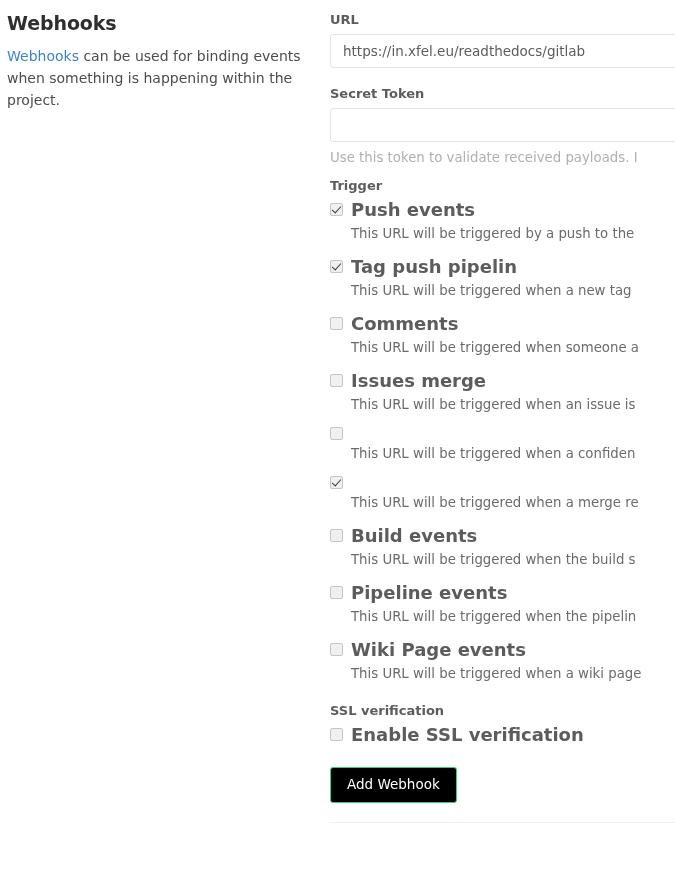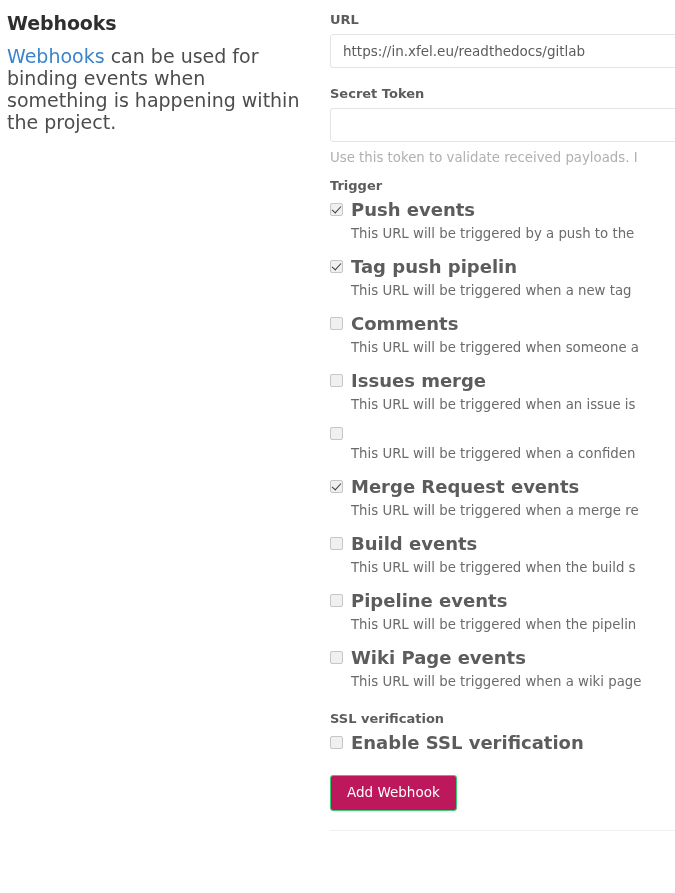--- a/index.html
+++ b/index.html
@@ -33,21 +33,21 @@
     box-sizing: border-box;
   }
   .desc-title {
     font-size: 19px;
     font-weight: bold;
     color: #2e2e2e;
     margin: 0 0 11px 0;
     letter-spacing: -0.1px;
   }
   .desc-text {
-    font-size: 19px;
+    font-size: 14px;
     line-height: 22px;
     color: #4c4c4c;
     margin: 0;
   }
   .desc-link {
     color: #3b84cc;
     text-decoration: none;
   }
 
   
@@ -145,21 +145,21 @@
     line-height: 18px;
     white-space: nowrap;
   }
 
   .trigger-block { margin-bottom: 20px; }
   .ssl-block { margin-bottom: 22px; }
 
   
   .btn-primary {
     display: inline-block;
-    background: #be185d;
+    background: #000000;
     border: 1px solid #3ecc72;
     border-radius: 3px;
     color: #ffffff;
     font-family: "DejaVu Sans", "Liberation Sans", sans-serif;
     font-size: 13.5px;
     padding: 10px 16px;
     cursor: pointer;
     line-height: 1;
   }
 
@@ -229,21 +229,20 @@
           </div>
           <div class="trigger-item">
             <div class="cb-row">
               <span class="cb-box"></span>
             </div>
             <div class="cb-desc">This URL will be triggered when a confiden</div>
           </div>
           <div class="trigger-item">
             <div class="cb-row">
               <span class="cb-box checked"></span>
-              <span class="cb-label">Merge Request events</span>
             </div>
             <div class="cb-desc">This URL will be triggered when a merge re</div>
           </div>
           <div class="trigger-item">
             <div class="cb-row">
               <span class="cb-box"></span>
               <span class="cb-label">Build events</span>
             </div>
             <div class="cb-desc">This URL will be triggered when the build s</div>
           </div>

